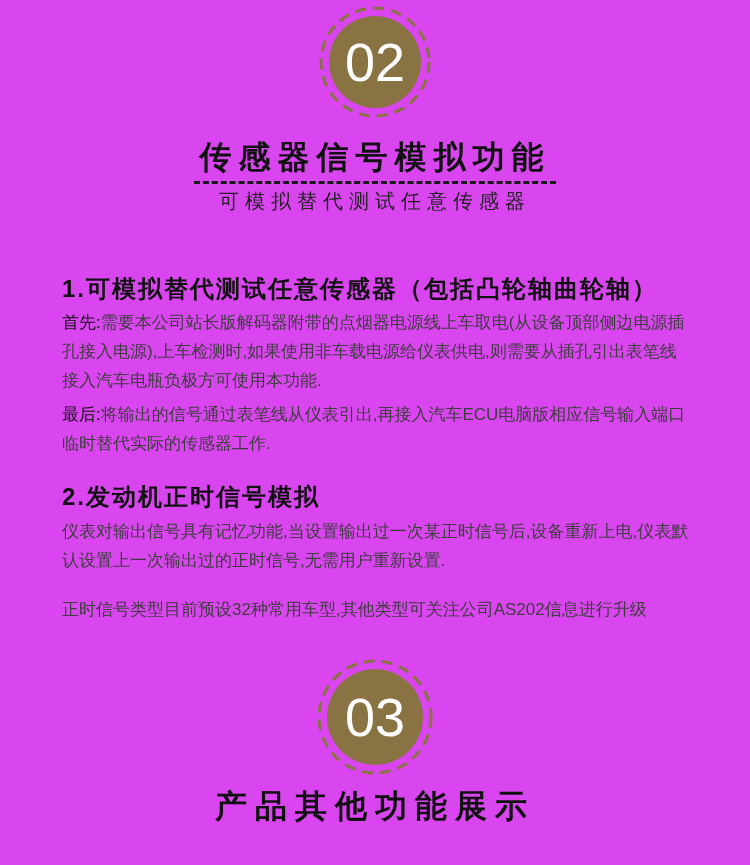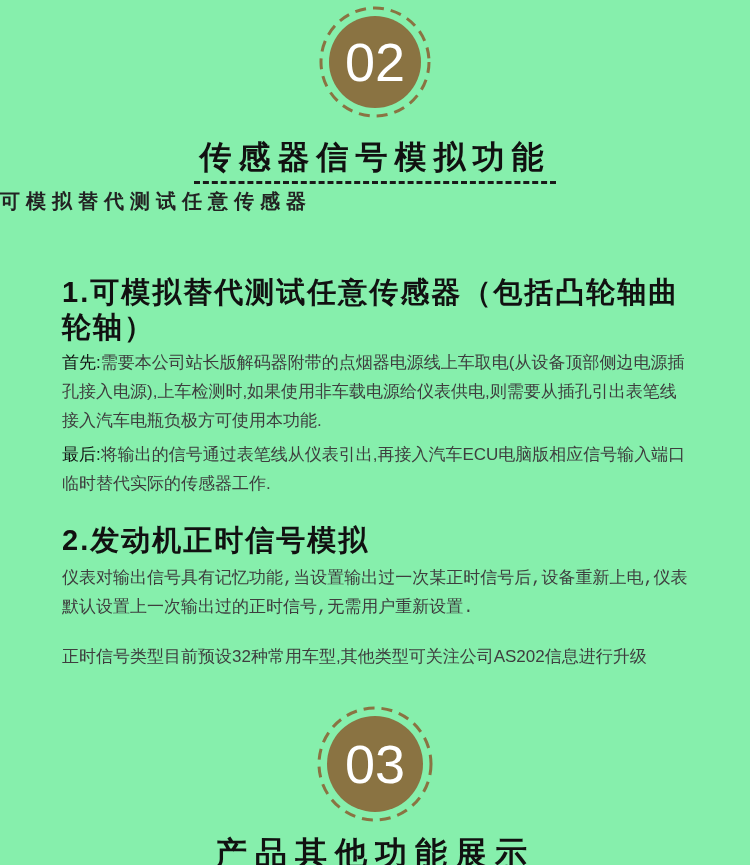--- a/index.html
+++ b/index.html
@@ -8,21 +8,21 @@
     background: #eef0f4;
     font-family: "Liberation Sans", "DejaVu Sans", sans-serif;
   }
   body {
     height: 865px;
     overflow: hidden;
   }
   .page {
     width: 750px;
     height: 865px;
-    background: #86efac;
+    background: #d946ef;
   }
   .badge-wrap {
     display: flex;
     justify-content: center;
   }
   .badge-wrap.top { padding-top: 5px; }
   .badge-wrap.bottom { margin-top: 34px; }
   .badge-svg { display: block; }
   .badge-number-text {
     font-family: "Liberation Sans", "DejaVu Sans", sans-serif;
@@ -36,32 +36,33 @@
     color: #111111;
     letter-spacing: 7px;
     line-height: 1.15;
   }
   .dashed-divider {
     width: 362px;
     margin: 5px auto 4px auto;
     border-top: 3px dashed #1a1a1a;
   }
   .subtitle {
+    text-align: center;
     font-size: 20px;
-    font-weight: bold;
+    font-weight: normal;
     color: #222222;
     letter-spacing: 6px;
   }
   .content {
     margin-top: 60px;
     padding: 0 58px 0 62px;
     color: #404040;
   }
   .feature-heading {
-    font-size: 29px;
+    font-size: 24px;
     font-weight: bold;
     color: #111111;
     letter-spacing: 2px;
     line-height: 1.2;
   }
   .example-label {
     margin-top: 9px;
     font-size: 17px;
     font-weight: bold;
     color: #1c1c1c;
@@ -72,21 +73,21 @@
     font-size: 17px;
     line-height: 29px;
     color: #3e3e3e;
     text-align: left;
   }
   .step-label {
     font-weight: normal;
     color: #111111;
   }
   .feature-2 { margin-top: 25px; }
-  .feature-2 .body-text { margin-top: 6px; font-family: Liberation Mono, monospace; }
+  .feature-2 .body-text { margin-top: 6px; }
   .upgrade-note {
     margin-top: 20px;
     font-size: 17px;
     line-height: 29px;
     color: #3e3e3e;
   }
   .bottom-title {
     margin-top: 12px;
     text-align: center;
     font-size: 32px;

